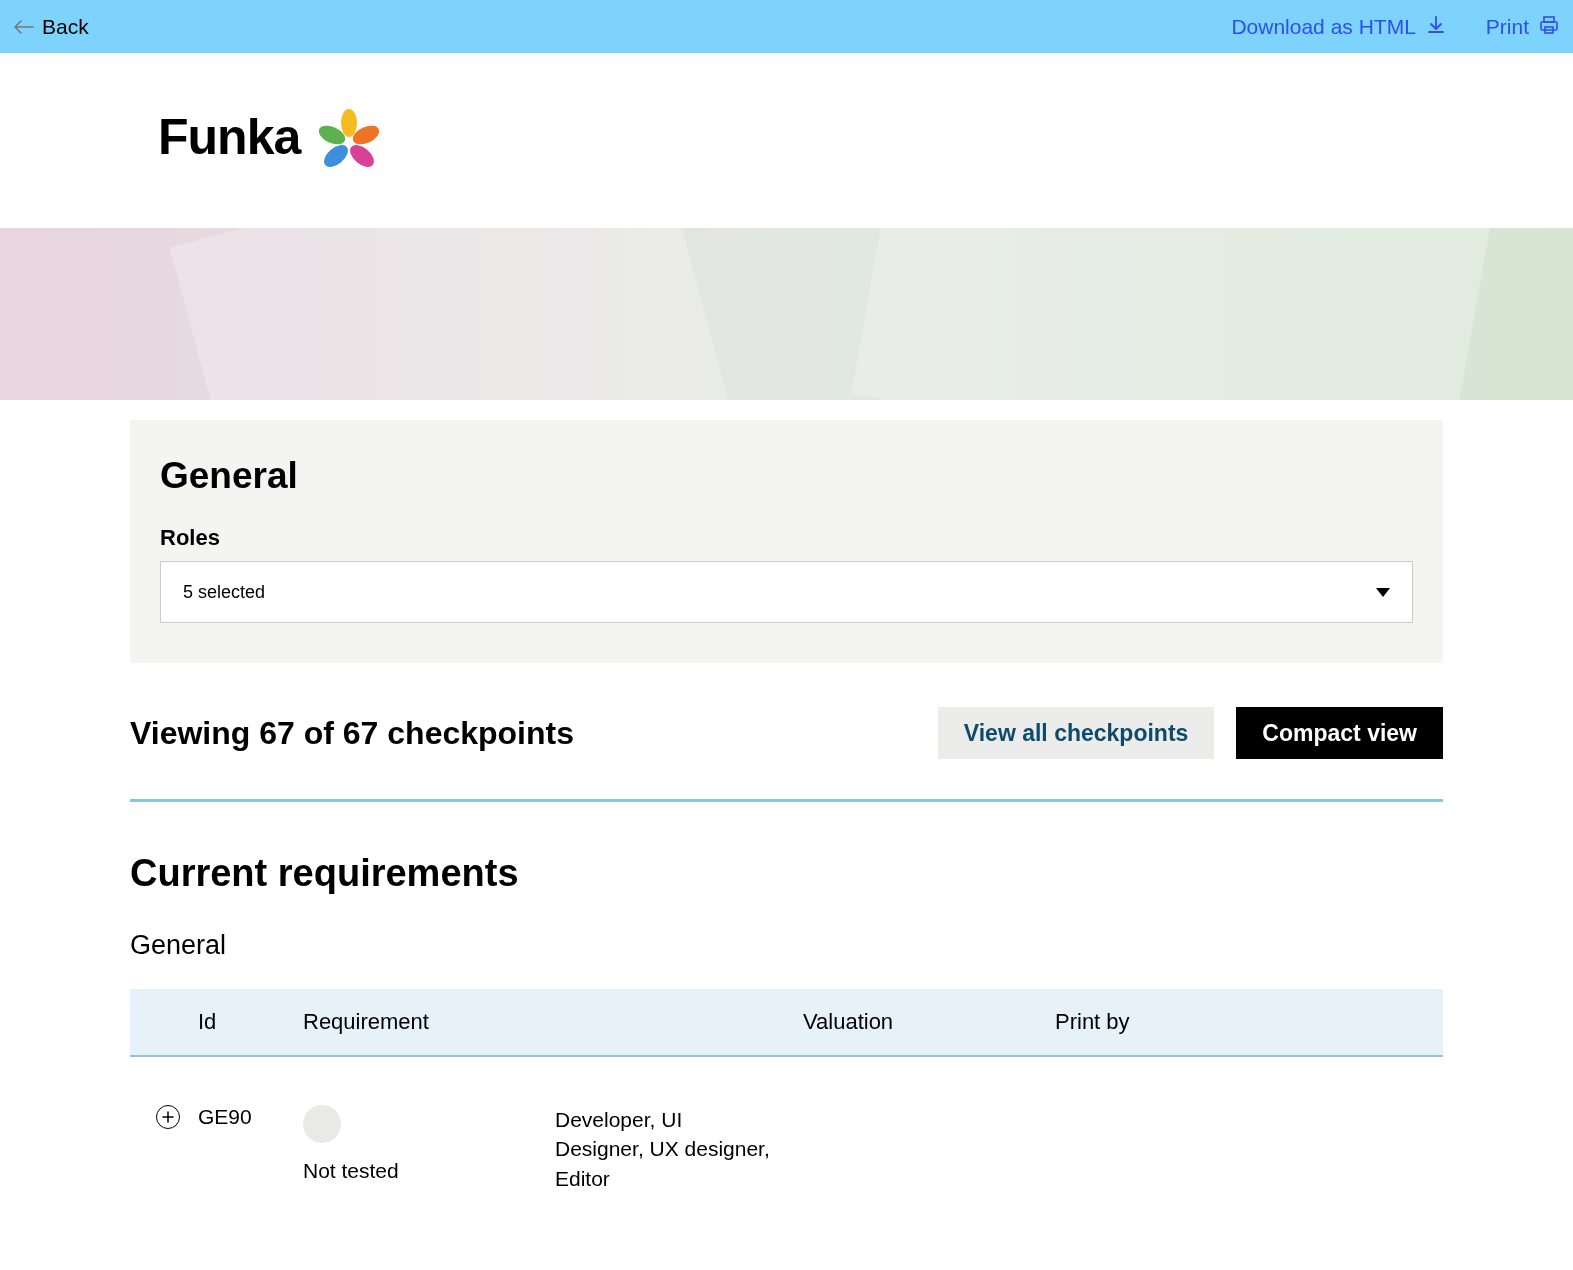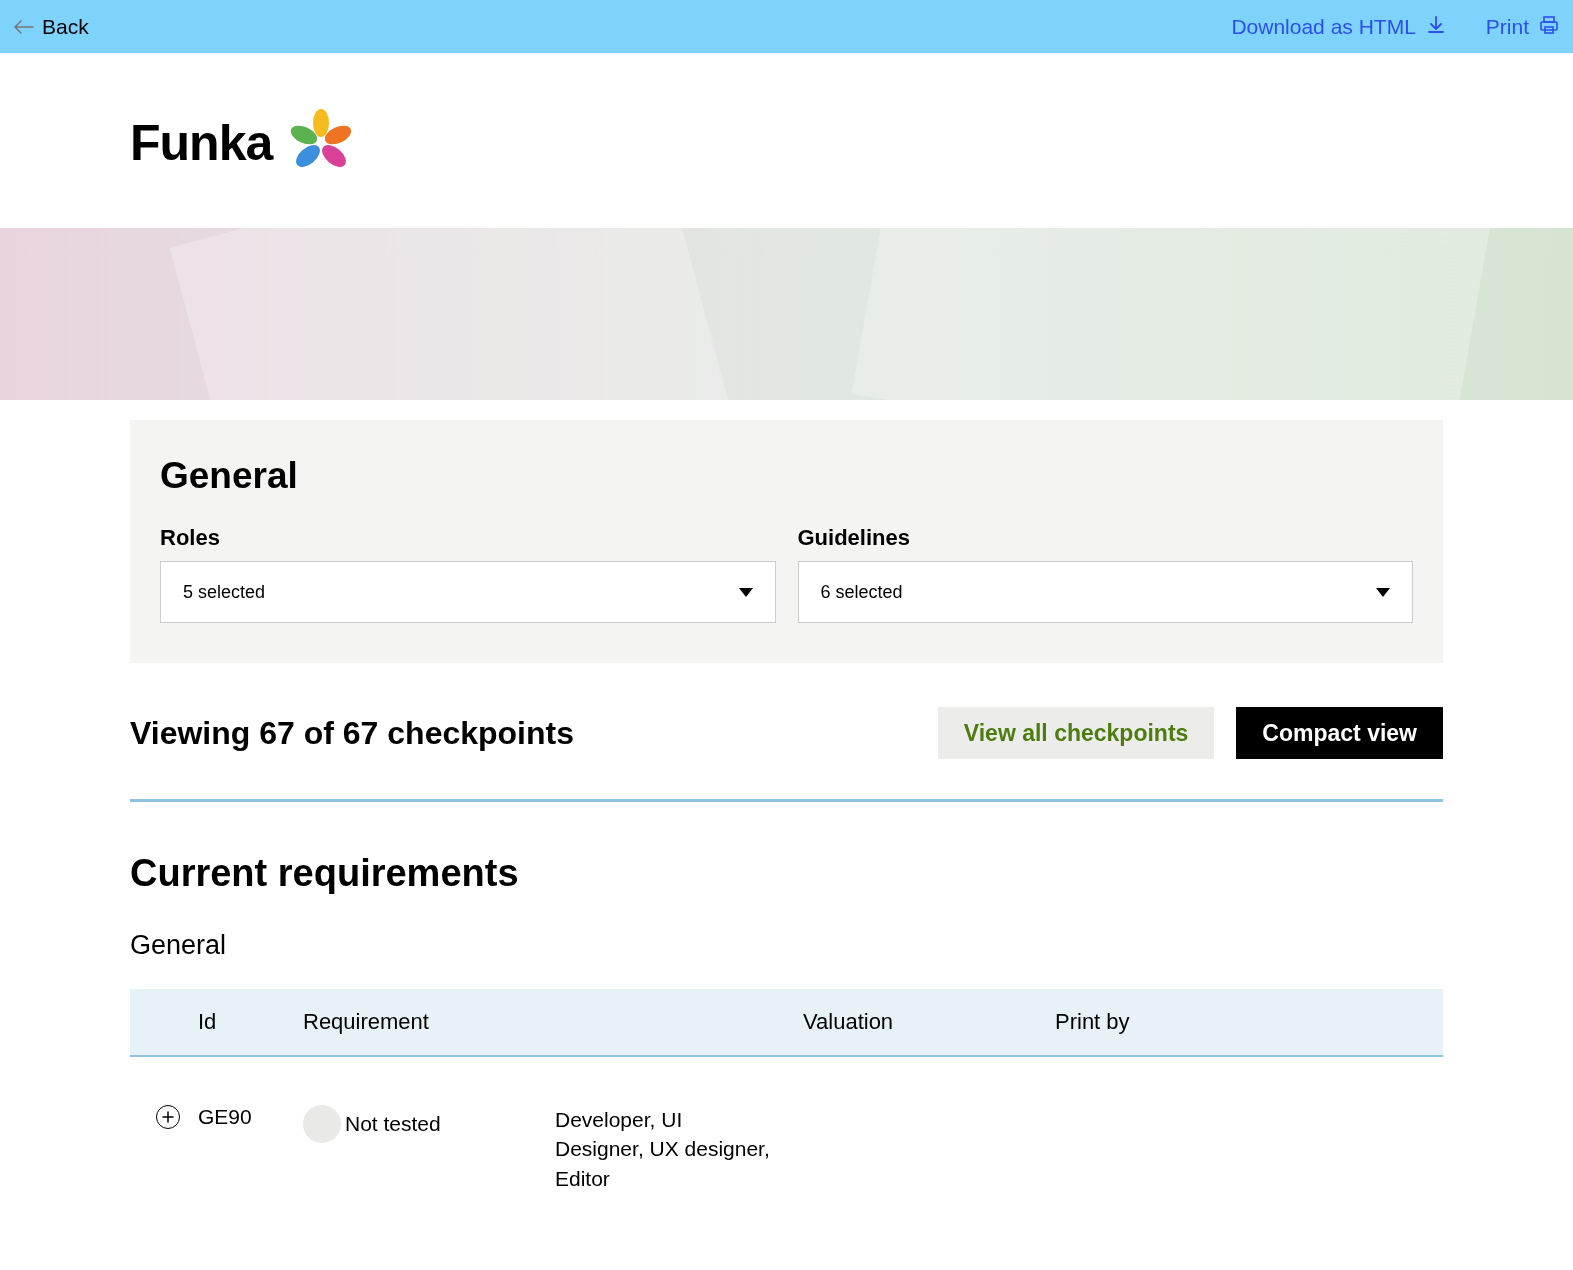--- a/index.html
+++ b/index.html
@@ -5,21 +5,21 @@
 * { margin: 0; padding: 0; box-sizing: border-box; }
 body { font-family: -apple-system, BlinkMacSystemFont, "Segoe UI", Helvetica, Arial, sans-serif; background: #fff; color: #000; width: 1573px; }
 
 .topbar { background: #7dd3fc; height: 53px; display: flex; align-items: center; justify-content: space-between; padding: 0 14px; }
 .back-btn { display: flex; align-items: center; gap: 8px; font-size: 21px; color: #000; cursor: pointer; }
 .back-arrow { width: 20px; height: 14px; }
 .topbar-right { display: flex; align-items: center; gap: 40px; }
 .topbar-link { display: flex; gap: 10px; color: #2d4fef; font-size: 21px; cursor: pointer; }
 
 .logo-area { padding: 55px 0 50px 130px; }
-.logo { display: flex; align-items: center; gap: 14px; }
+.logo { display: flex; gap: 14px; margin-left: 28px; }
 .logo-text { font-size: 50px; font-weight: 700; letter-spacing: -1px; }
 .logo-mark { width: 70px; height: 70px; position: relative; }
 
 .hero-band { height: 172px; background: linear-gradient(90deg, #e8d4de 0%, #e2e7e3 50%, #d6e5d2 100%); position: relative; overflow: hidden; }
 .hero-band::before, .hero-band::after { content: ""; position: absolute; background: rgba(255,255,255,0.25); }
 .hero-band::before { width: 500px; height: 300px; transform: rotate(-15deg); left: 200px; top: -50px; }
 .hero-band::after { width: 600px; height: 300px; transform: rotate(10deg); right: 100px; top: -80px; }
 
 .content-wrap { width: 1353px; margin: -75px auto 0; background: #fff; position: relative; padding: 0 20px 60px; }
 
@@ -28,40 +28,40 @@
 .filter-row { display: flex; gap: 22px; }
 .filter-col { flex: 1; }
 .filter-label { font-size: 22px; font-weight: 700; margin-bottom: 10px; display: block; }
 .select-box { background: #fff; border: 1px solid #ccc; height: 62px; display: flex; align-items: center; justify-content: space-between; padding: 0 22px; font-size: 18px; cursor: pointer; }
 .caret { width: 0; height: 0; border-left: 7px solid transparent; border-right: 7px solid transparent; border-top: 9px solid #000; }
 
 .viewing-bar { display: flex; align-items: center; justify-content: space-between; margin-top: 44px; }
 .viewing-text { font-size: 32px; font-weight: 800; font-family: Arial, sans-serif; }
 .view-btns { display: flex; gap: 22px; }
 .btn { height: 52px; padding: 0 26px; font-size: 23px; font-weight: 700; border: none; cursor: pointer; display: flex; align-items: center; font-family: Arial, sans-serif; }
-.btn-light { background: #ececea; color: #4d7c0f; }
+.btn-light { background: #ececea; color: #0c4a6e; }
 .btn-dark { background: #000; color: #fff; }
 
 .hr-blue { height: 3px; background: #8fc4e0; margin-top: 40px; }
 
 .section-title { font-size: 38px; font-weight: 800; margin-top: 50px; font-family: Arial, sans-serif; }
 .subsection-title { font-size: 27px; font-weight: 400; margin-top: 35px; font-family: Arial, sans-serif; }
 
 .table-head { background: #e6f2f8; border-bottom: 2px solid #8fc4e0; display: flex; padding: 20px 0; margin-top: 28px; font-size: 22px; }
 .col-expand { width: 68px; }
 .col-id { width: 105px; }
 .col-req { width: 500px; }
 .col-val { width: 252px; }
 .col-fixed { width: 215px; }
 
 .table-row { display: flex; padding: 48px 0 0; font-size: 21px; align-items: flex-start; }
 .expand-btn { width: 24px; height: 24px; border: 1.5px solid #000; border-radius: 50%; display: flex; align-items: center; justify-content: center; font-size: 17px; margin-left: 26px; cursor: pointer; background: #fff; line-height: 1; }
 .row-id { font-size: 21px; }
 .row-req { font-weight: 700; }
-.val-cell { display: flex; align-items: center; gap: 4px; }
+.val-cell { display: flex; align-items: flex-start; gap: 16px; flex-direction: column; }
 .val-dot { width: 38px; height: 38px; border-radius: 50%; background: #e9e9e8; }
 .fixed-text { line-height: 1.4; }
 </style>
 </head>
 <body>
 
 <div class="topbar">
   <div class="back-btn">
     <svg class="back-arrow" viewBox="0 0 20 14">
         <path d="M7 1 L1 7 L7 13 M1 7 H19" stroke="#777" stroke-width="1.5" fill="none" stroke-linecap="round" stroke-linejoin="round"></path>
@@ -106,27 +106,20 @@
   <div class="filter-panel">
     <h2 class="filter-title">General</h2>
     <div class="filter-row">
       <div class="filter-col">
         <label class="filter-label">Roles</label>
         <div class="select-box">
           <span>5 selected</span>
           <span class="caret"></span>
         </div>
       </div>
-      <div class="filter-col">
-        <label class="filter-label">Guidelines</label>
-        <div class="select-box">
-          <span>6 selected</span>
-          <span class="caret"></span>
-        </div>
-      </div>
     </div>
   </div>
 
   <div class="viewing-bar">
     <div class="viewing-text">Viewing 67 of 67 checkpoints</div>
     <div class="view-btns">
       <button class="btn btn-light">View all checkpoints</button>
       <button class="btn btn-dark">Compact view</button>
     </div>
   </div>

